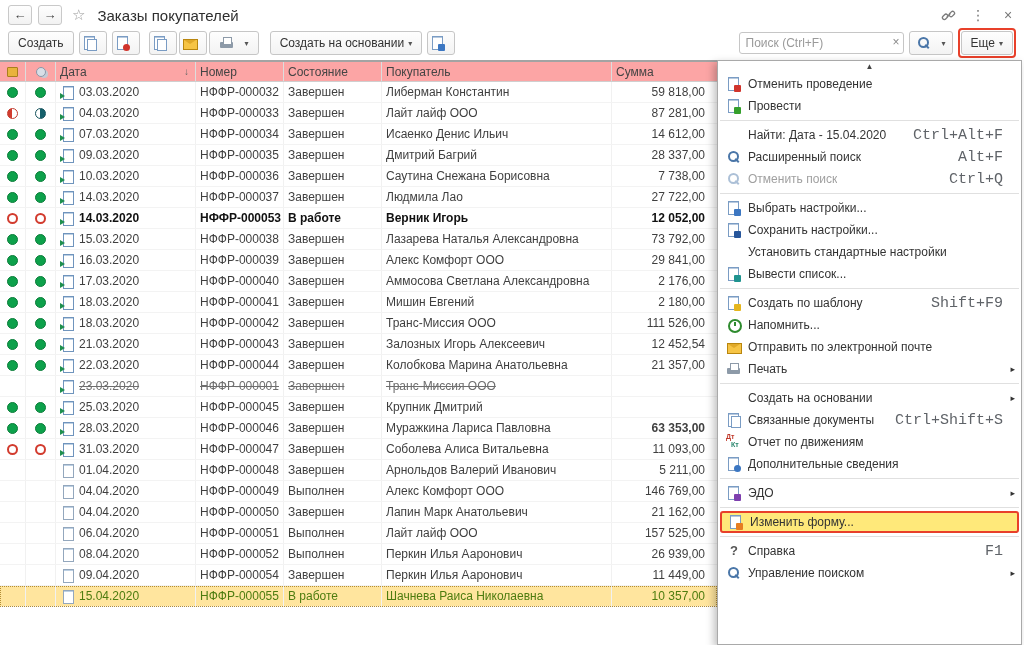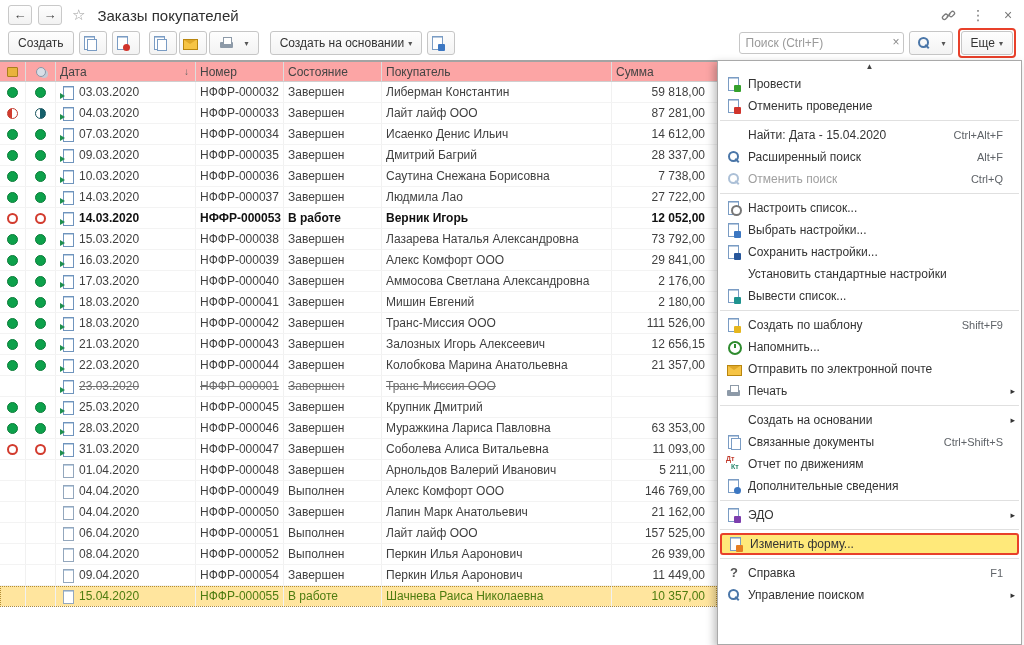--- a/index.html
+++ b/index.html
@@ -78,21 +78,21 @@
   
   .menu { position:absolute; left:717px; top:60px; right:2px; bottom:0; background:#fff;
     border:1px solid #a9a9a9; box-shadow:-3px 3px 8px rgba(0,0,0,.25); display:flex; flex-direction:column; }
   .menu-scroll { height:12px; text-align:center; font-size:8px; line-height:12px; color:#444; }
   .menu-list { flex:1; overflow:hidden; }
   .menu-item { height:22px; display:flex; align-items:center; padding:0 6px 0 8px; color:#333; cursor:pointer; }
   .menu-item.disabled { color:#a0a0a0; }
   .menu-item.disabled .mi-icon { opacity:.45; }
   .menu-sep { border-top:1px solid #e0e0e0; margin:3px 2px; }
   .mi-label { white-space:nowrap; overflow:hidden; }
-  .mi-shortcut { margin-left:auto; color:#5f6368; font-size:11px; padding-left:10px; }
+  .mi-shortcut { margin-left:auto; color:#5f6368; font-size:15px; padding-left:10px;font-family:Liberation Mono, monospace; }
   .mi-arrow { width:12px; text-align:right; color:#333; font-size:9px; visibility:hidden; }
   .menu-item.submenu .mi-arrow { visibility:visible; }
   .menu-item.highlighted { background:#ffe97a; border:2px solid #e8402a; border-radius:3px;
     margin:0 2px; padding-left:6px; }
 
   
   .mi-icon { width:16px; height:16px; margin-right:6px; position:relative; display:inline-block; flex:none; }
   .ic-post::before,.ic-unpost::before,.ic-choose-settings::before,.ic-save-settings::before,
   .ic-output-list::before,.ic-template::before,.ic-linked-docs::before,.ic-additional-info::before,
   .ic-edo::before,.ic-edit-form::before,.ic-configure-list::before,.ic-more-features::before,
@@ -528,21 +528,21 @@
         <span class="c col-num">
           <span class="txt">НФФР-000043</span>
         </span>
         <span class="c col-state">
           <span class="txt">Завершен</span>
         </span>
         <span class="c col-cust">
           <span class="txt">Залозных Игорь Алексеевич</span>
         </span>
         <span class="c col-sum" style="border-right:none;">
-          <span class="txt">12 656,15</span>
+          <span class="txt">12 452,54</span>
         </span>
       </div>
       <div class="t-row">
         <span class="c col-s1">
           <i class="st st-green"></i>
         </span>
         <span class="c col-s2">
           <i class="st st-green"></i>
         </span>
         <span class="c col-date">
@@ -623,21 +623,21 @@
         </span>
         <span class="c col-num">
           <span class="txt">НФФР-000046</span>
         </span>
         <span class="c col-state">
           <span class="txt">Завершен</span>
         </span>
         <span class="c col-cust">
           <span class="txt">Муражкина Лариса Павловна</span>
         </span>
-        <span class="c col-sum" style="border-right:none;">
+        <span class="c col-sum" style="border-right:none;font-weight:bold;">
           <span class="txt">63 353,00</span>
         </span>
       </div>
       <div class="t-row">
         <span class="c col-s1">
           <i class="st st-red"></i>
         </span>
         <span class="c col-s2">
           <i class="st st-red"></i>
         </span>
@@ -827,28 +827,28 @@
         </span>
       </div>
     </div>
 </div>
 
 <div class="menu">
   <div class="menu-scroll">▲</div>
   <div class="menu-list">
 
   <div class="menu-item">
+        <span class="mi-icon ic-unpost"></span>
+        <span class="mi-label">Отменить проведение</span>
+        <span class="mi-shortcut"></span>
+        <span class="mi-arrow">▸</span>
+      </div>
+      <div class="menu-item">
         <span class="mi-icon ic-post"></span>
         <span class="mi-label">Провести</span>
-        <span class="mi-shortcut"></span>
-        <span class="mi-arrow">▸</span>
-      </div>
-      <div class="menu-item">
-        <span class="mi-icon ic-unpost"></span>
-        <span class="mi-label">Отменить проведение</span>
         <span class="mi-shortcut"></span>
         <span class="mi-arrow">▸</span>
       </div>
       <div class="menu-sep"></div>
       <div class="menu-item">
         <span class="mi-icon"></span>
         <span class="mi-label">Найти: Дата - 15.04.2020</span>
         <span class="mi-shortcut">Ctrl+Alt+F</span>
         <span class="mi-arrow">▸</span>
       </div>
@@ -859,26 +859,20 @@
         <span class="mi-arrow">▸</span>
       </div>
       <div class="menu-item disabled">
         <span class="mi-icon ic-search-cancel"></span>
         <span class="mi-label">Отменить поиск</span>
         <span class="mi-shortcut">Ctrl+Q</span>
         <span class="mi-arrow">▸</span>
       </div>
       <div class="menu-sep"></div>
       <div class="menu-item">
-        <span class="mi-icon ic-configure-list"></span>
-        <span class="mi-label">Настроить список...</span>
-        <span class="mi-shortcut"></span>
-        <span class="mi-arrow">▸</span>
-      </div>
-      <div class="menu-item">
         <span class="mi-icon ic-choose-settings"></span>
         <span class="mi-label">Выбрать настройки...</span>
         <span class="mi-shortcut"></span>
         <span class="mi-arrow">▸</span>
       </div>
       <div class="menu-item">
         <span class="mi-icon ic-save-settings"></span>
         <span class="mi-label">Сохранить настройки...</span>
         <span class="mi-shortcut"></span>
         <span class="mi-arrow">▸</span>

